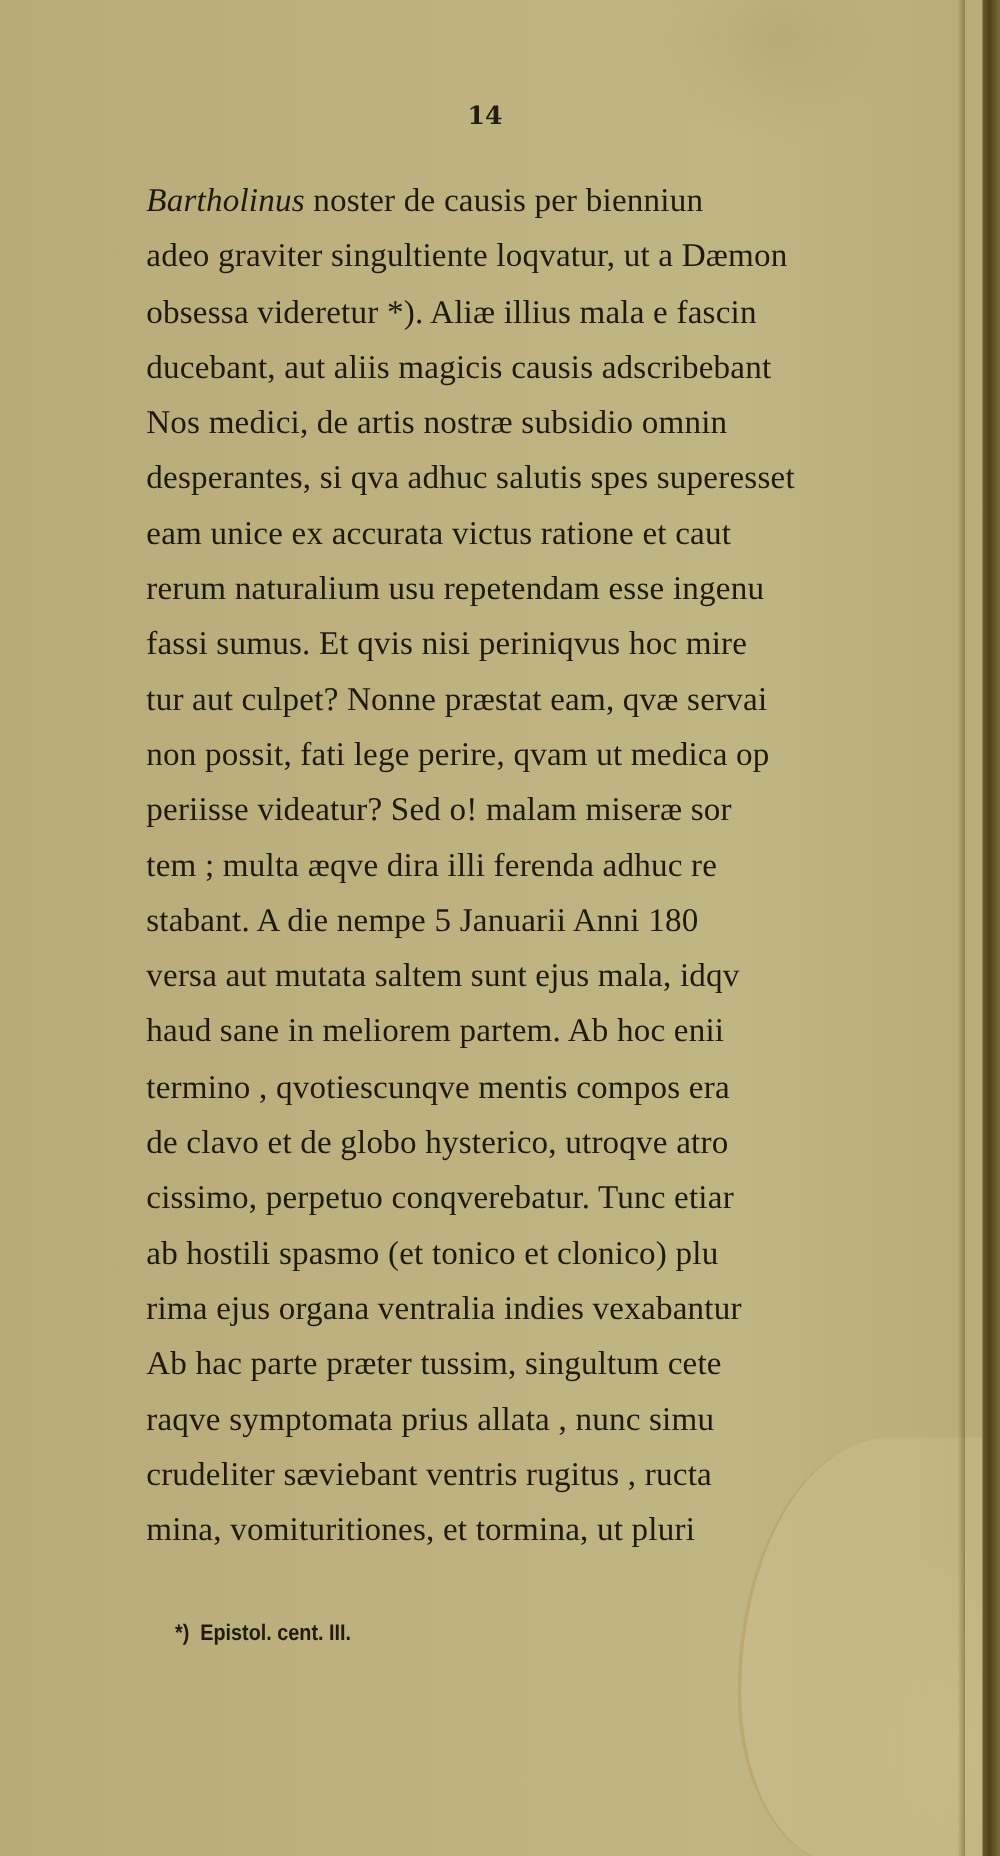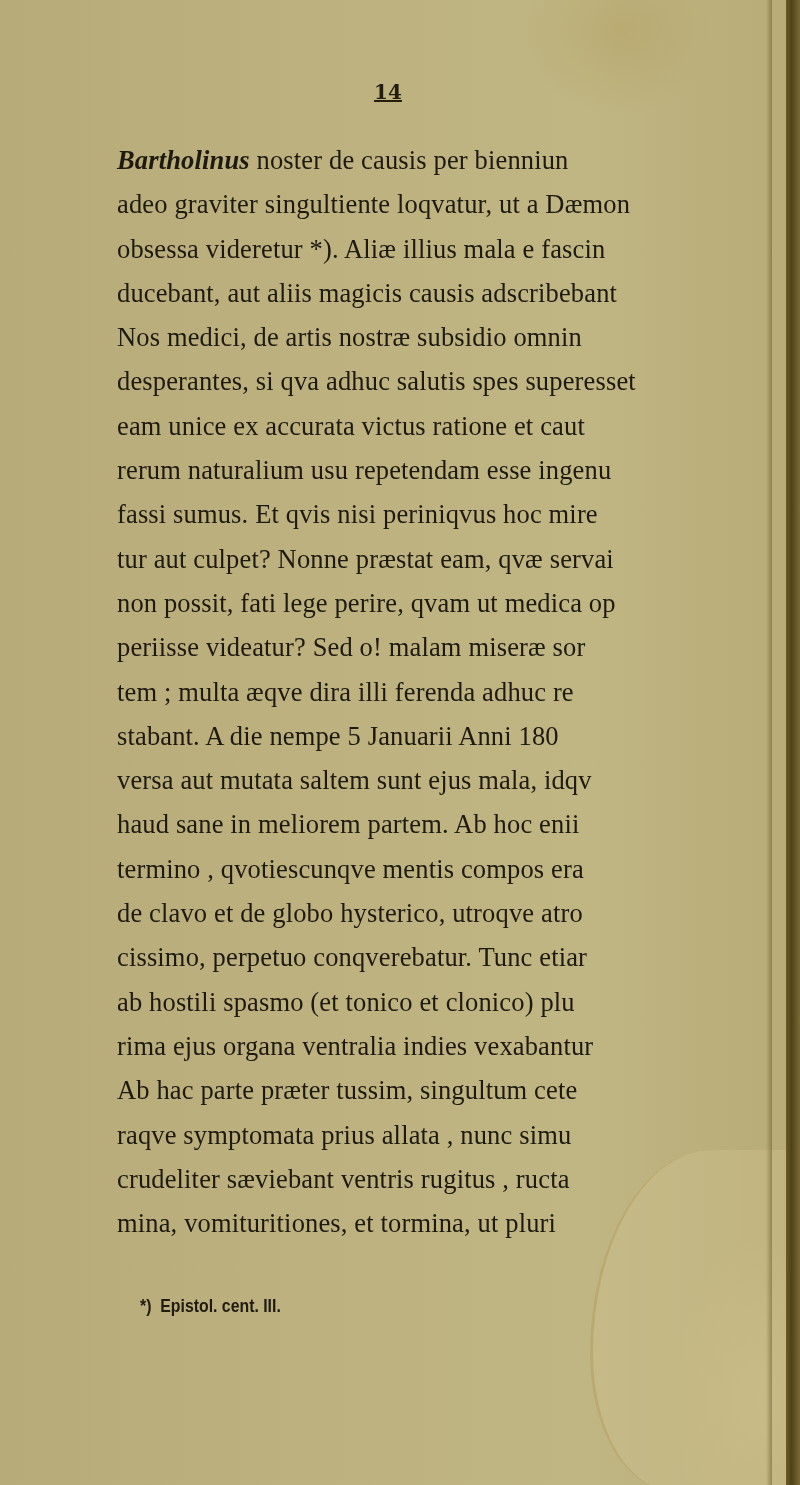--- a/index.html
+++ b/index.html
@@ -57,42 +57,41 @@
       left: 0;
       top: 80px;
       width: 786px;
       text-align: center;
       margin-left: 78px;
       width: 620px;
       font-family: "DejaVu Serif", serif;
       font-weight: bold;
       font-size: 20px;
       color: #231d10;
-      text-decoration: underline;
     }
     .body-text {
       position: absolute;
       left: 117px;
       top: 138px;
       width: 700px;
       white-space: nowrap;
     }
     .line {
       display: block;
       height: 44.3px;
       line-height: 44.3px;
       font-family: "Liberation Serif", "DejaVu Serif", serif;
       font-size: 26.5px;
       color: #1f1a10;
       letter-spacing: 0.15px;
       white-space: nowrap;
     }
     .line .ital {
       font-style: italic;
-      font-weight: bold;
+      font-weight: normal;
     }
     .footnote {
       position: absolute;
       left: 140px;
       top: 1296px;
       font-family: "Liberation Sans", "DejaVu Sans", sans-serif;
       font-weight: bold;
       font-size: 18px;
       color: #211b0f;
       white-space: nowrap;

